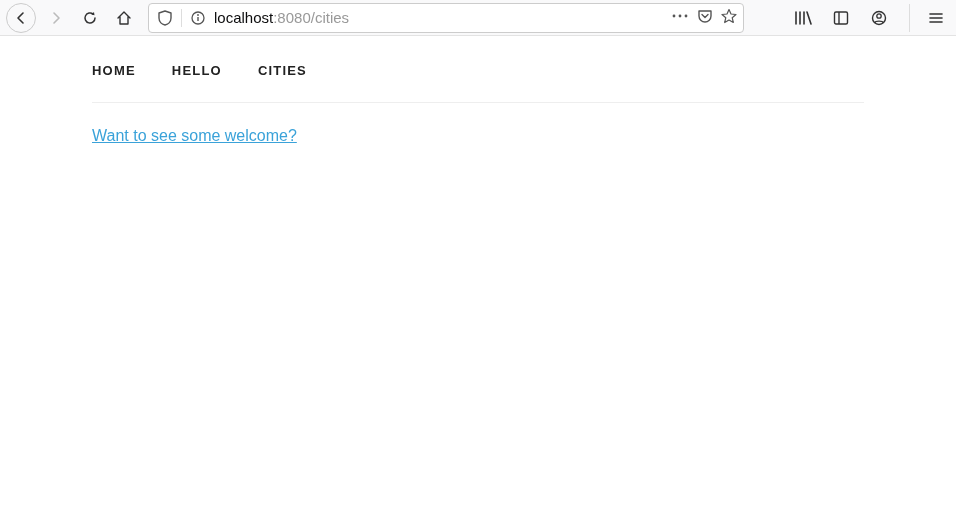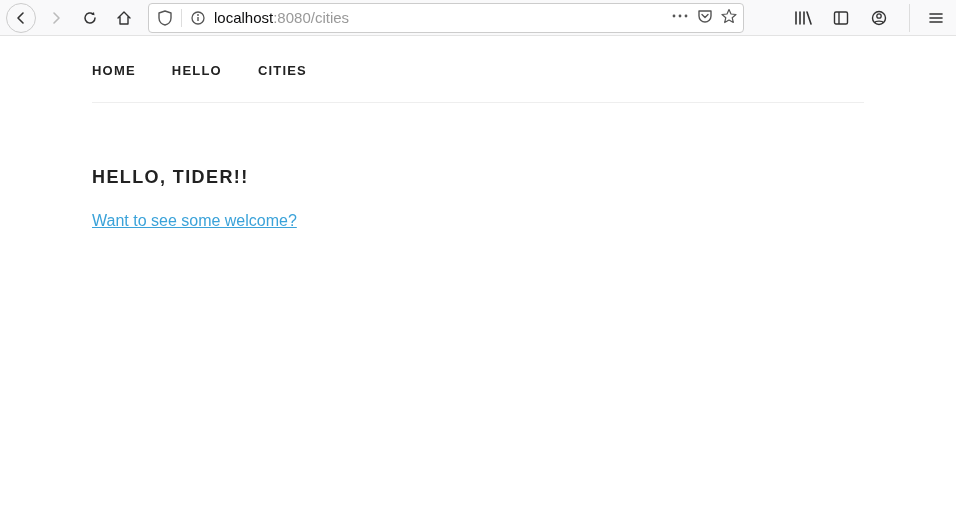--- a/index.html
+++ b/index.html
@@ -231,17 +231,16 @@
 </div>
 
 <div class="page">
   <div class="container">
     <nav class="site-nav">
       <a href="#">HOME</a>
       <a href="#">HELLO</a>
       <a href="#">CITIES</a>
     </nav>
 
-    <h2 class="heading">HELLO, TIDER!!</h2>
 
     <a href="#" class="cities-link">Want to see some welcome?</a>
   </div>
 </div>
 
 </body></html>

